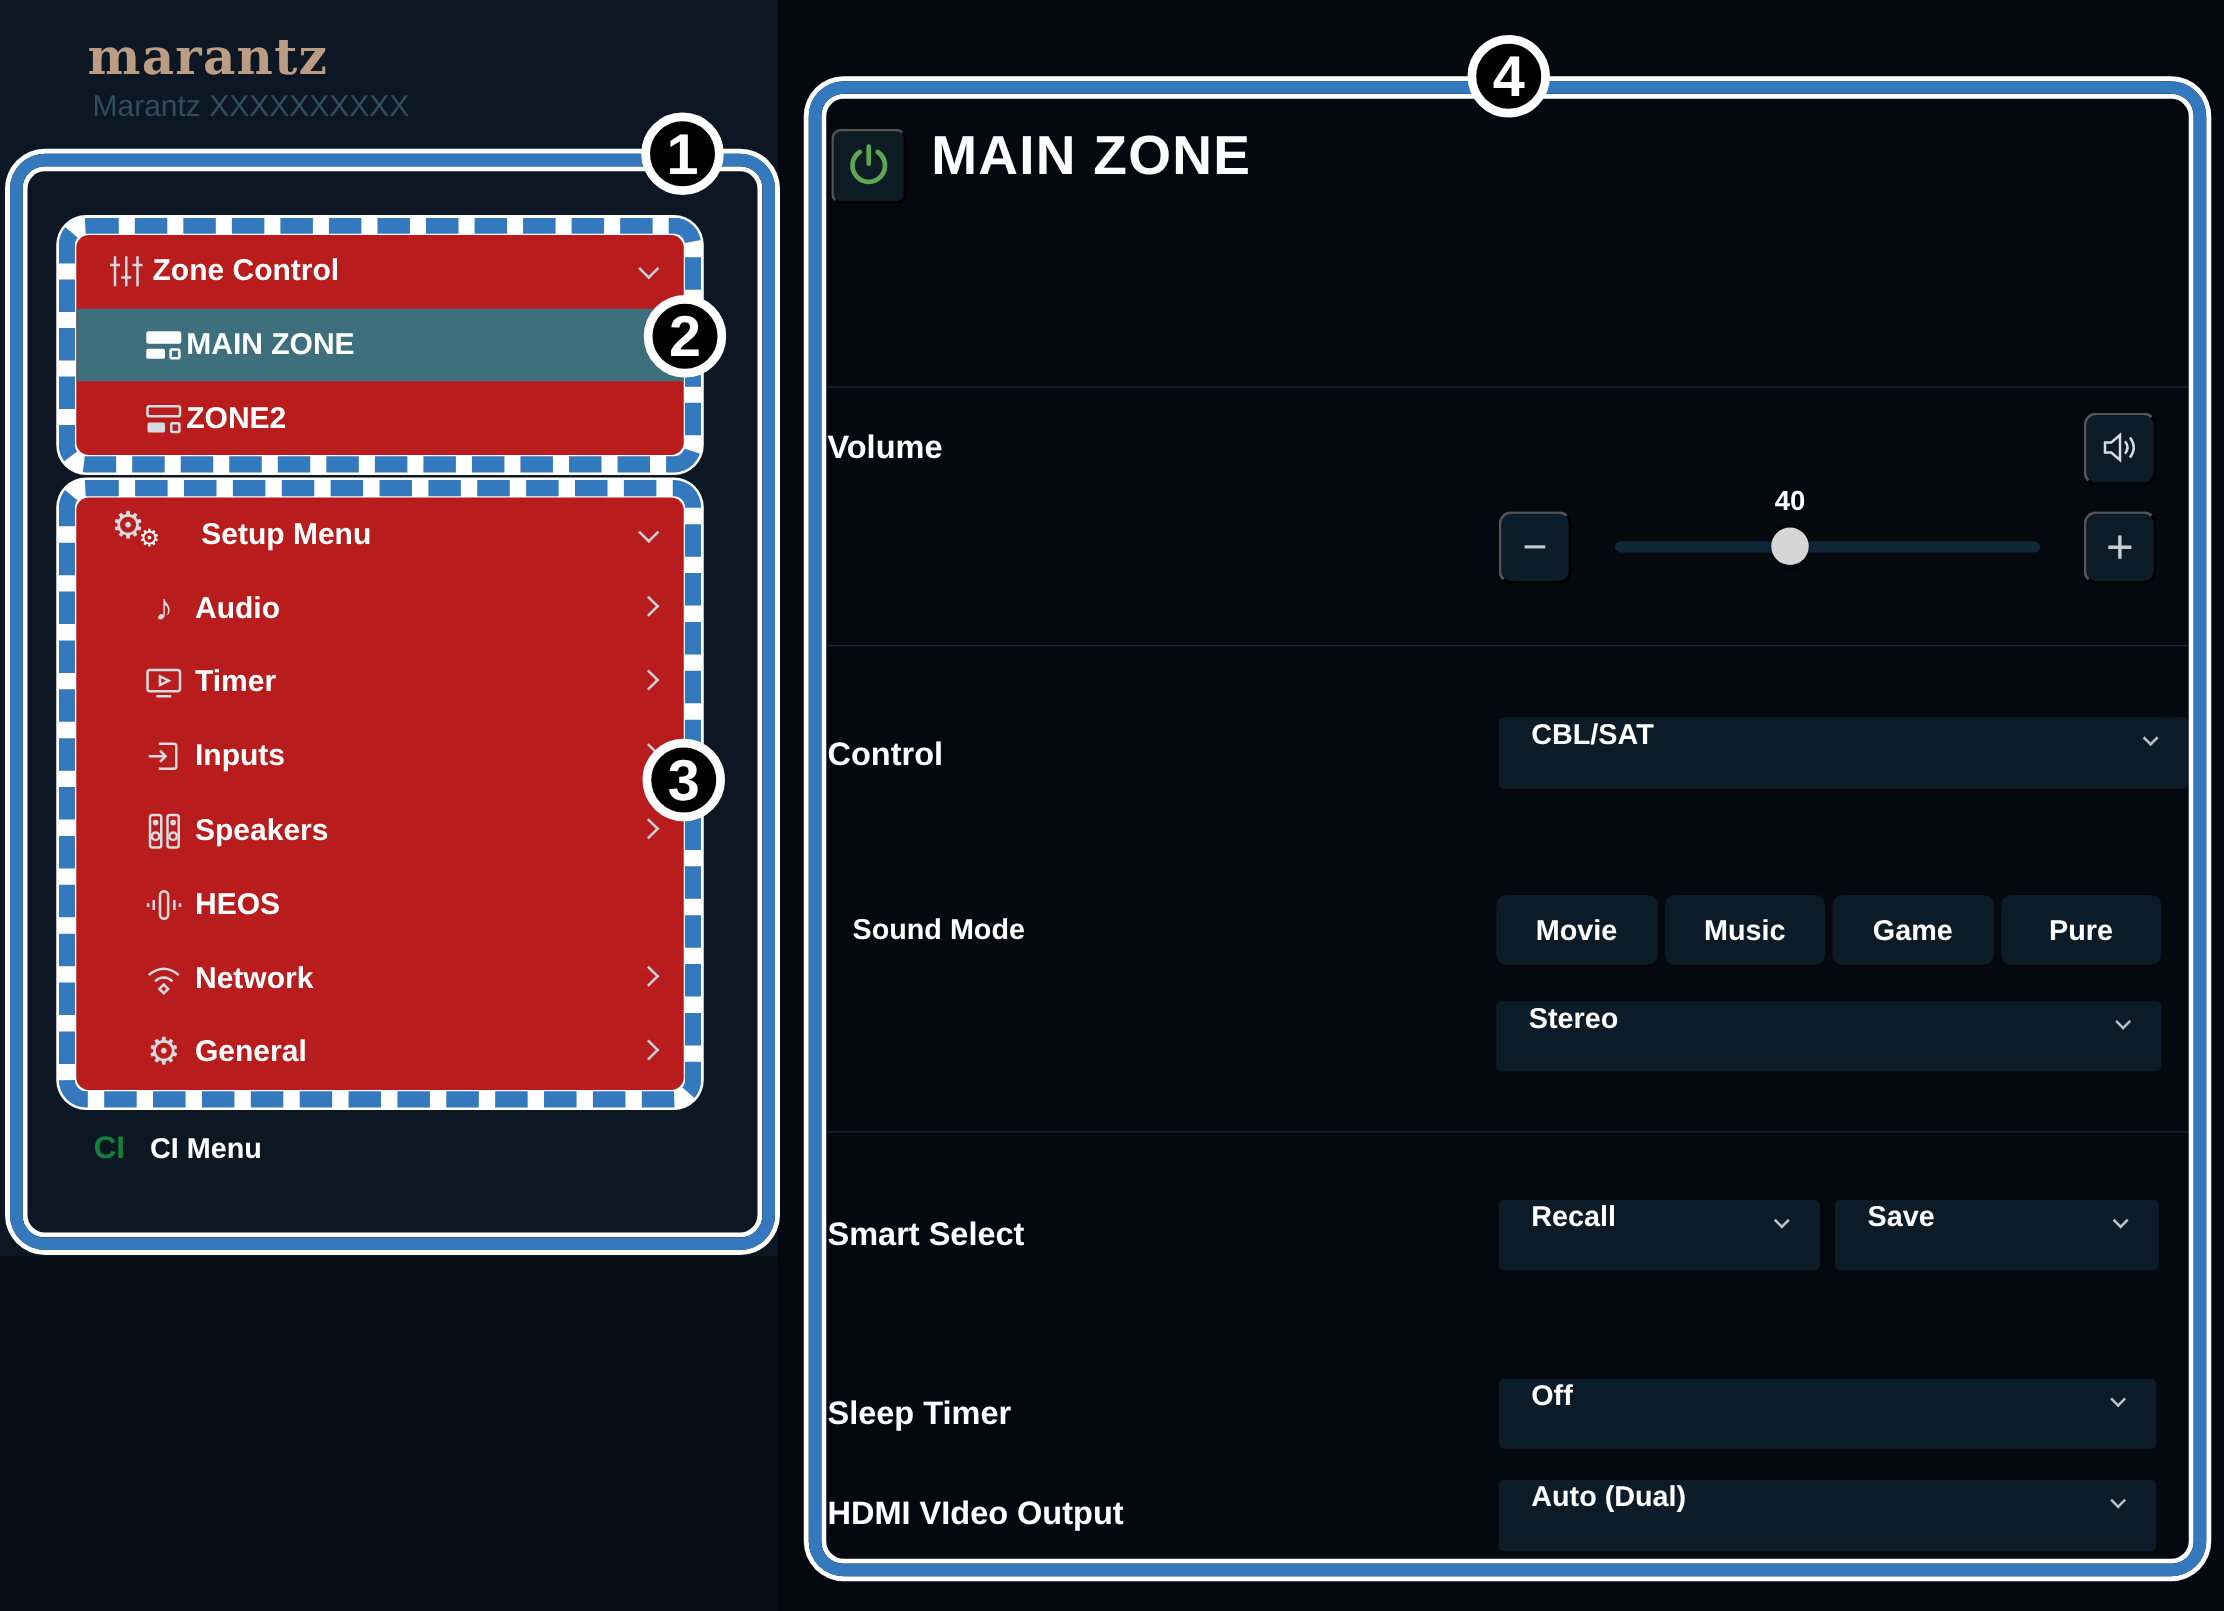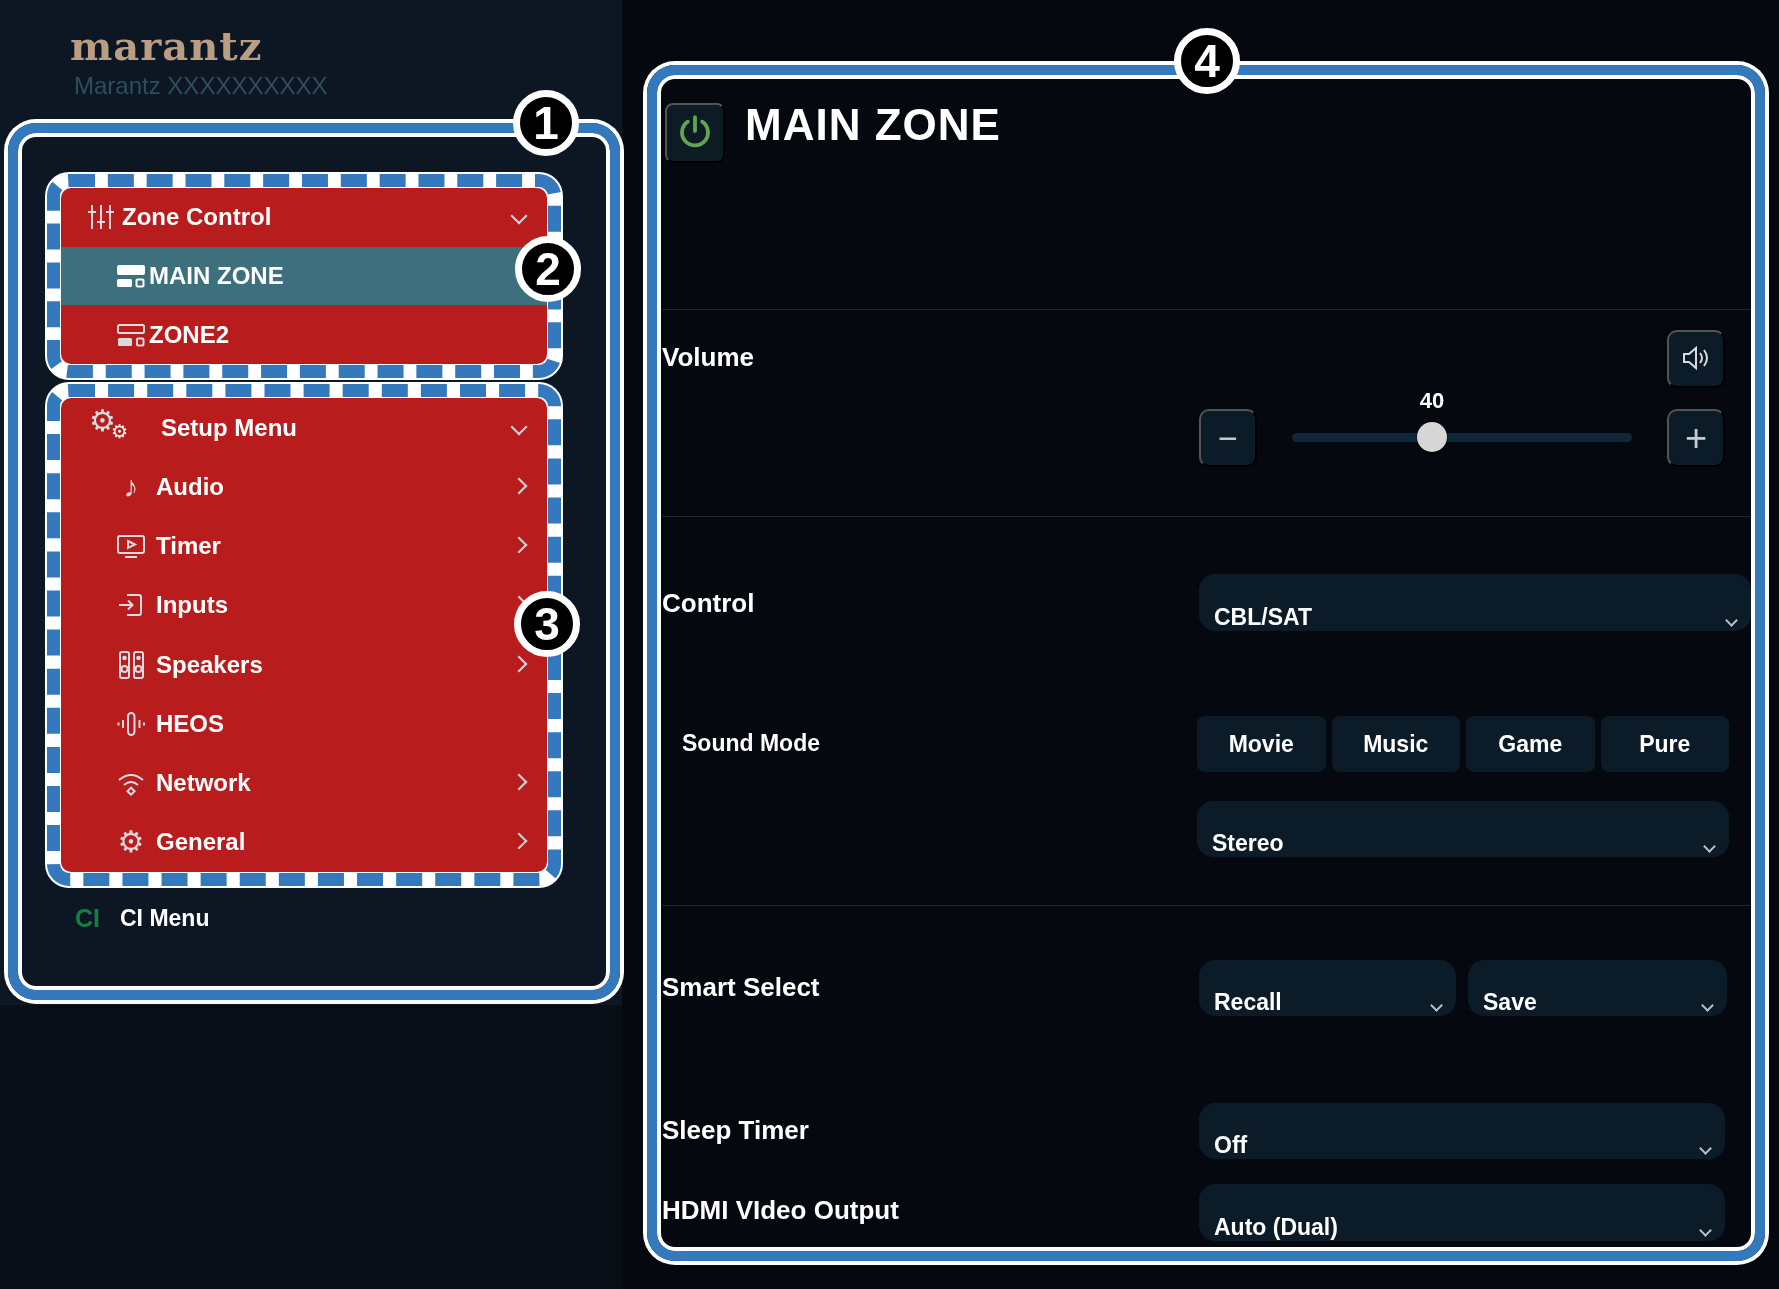--- a/index.html
+++ b/index.html
@@ -78,22 +78,22 @@
   #minus-btn { left:1199px; top:409px; font-size:34px; font-weight:400; }
   #plus-btn { left:1667px; top:409px; font-size:38px; font-weight:400; }
 
   .vol-value { position:absolute; left:1402px; top:388px; width:60px; text-align:center;
     font-size:22px; font-weight:700; }
   .slider-track { position:absolute; left:1292px; top:433px; width:340px; height:9px; border-radius:5px;
     background:#102739; }
   .slider-knob { position:absolute; left:1417px; top:422px; width:30px; height:30px; border-radius:50%;
     background:#d6d6d6; box-shadow:0 1px 3px rgba(0,0,0,.6); }
 
-  .dropdown { position:absolute; background:#0c1b28; border-radius:16px; display:flex;
-    align-items:flex-end; padding:0 15px; font-size:23px; font-weight:700; }
+  .dropdown { position:absolute; background:#0c1b28; border-radius:4px; display:flex;
+    align-items:flex-start; padding:0 26px; font-size:23px; font-weight:700; }
   .dropdown .dd-chev { margin-left:auto; }
   #source-dd { left:1199px; top:574px; width:552px; height:57px; }
   #stereo-dd { left:1197px; top:801px; width:532px; height:56px; }
   #recall-dd { left:1199px; top:960px; width:257px; height:56px; }
   #save-dd   { left:1468px; top:960px; width:259px; height:56px; }
   #sleep-dd  { left:1199px; top:1103px; width:526px; height:56px; }
   #hdmi-dd   { left:1199px; top:1184px; width:526px; height:57px; }
 
   .mode-row { position:absolute; left:1197px; top:716px; width:532px; height:56px; display:flex; gap:6px; }
   .mode-btn { flex:1; background:#0c1b28; border-radius:8px; display:flex; align-items:center;

